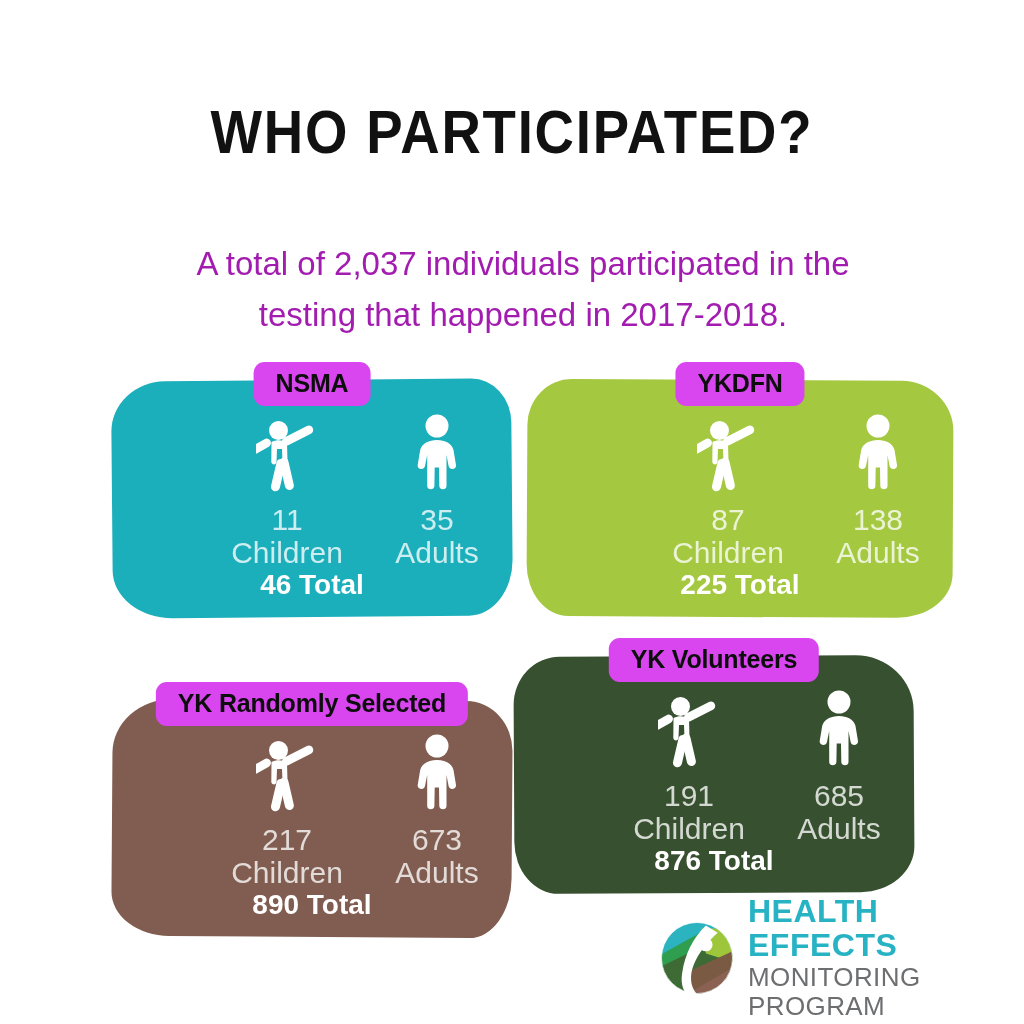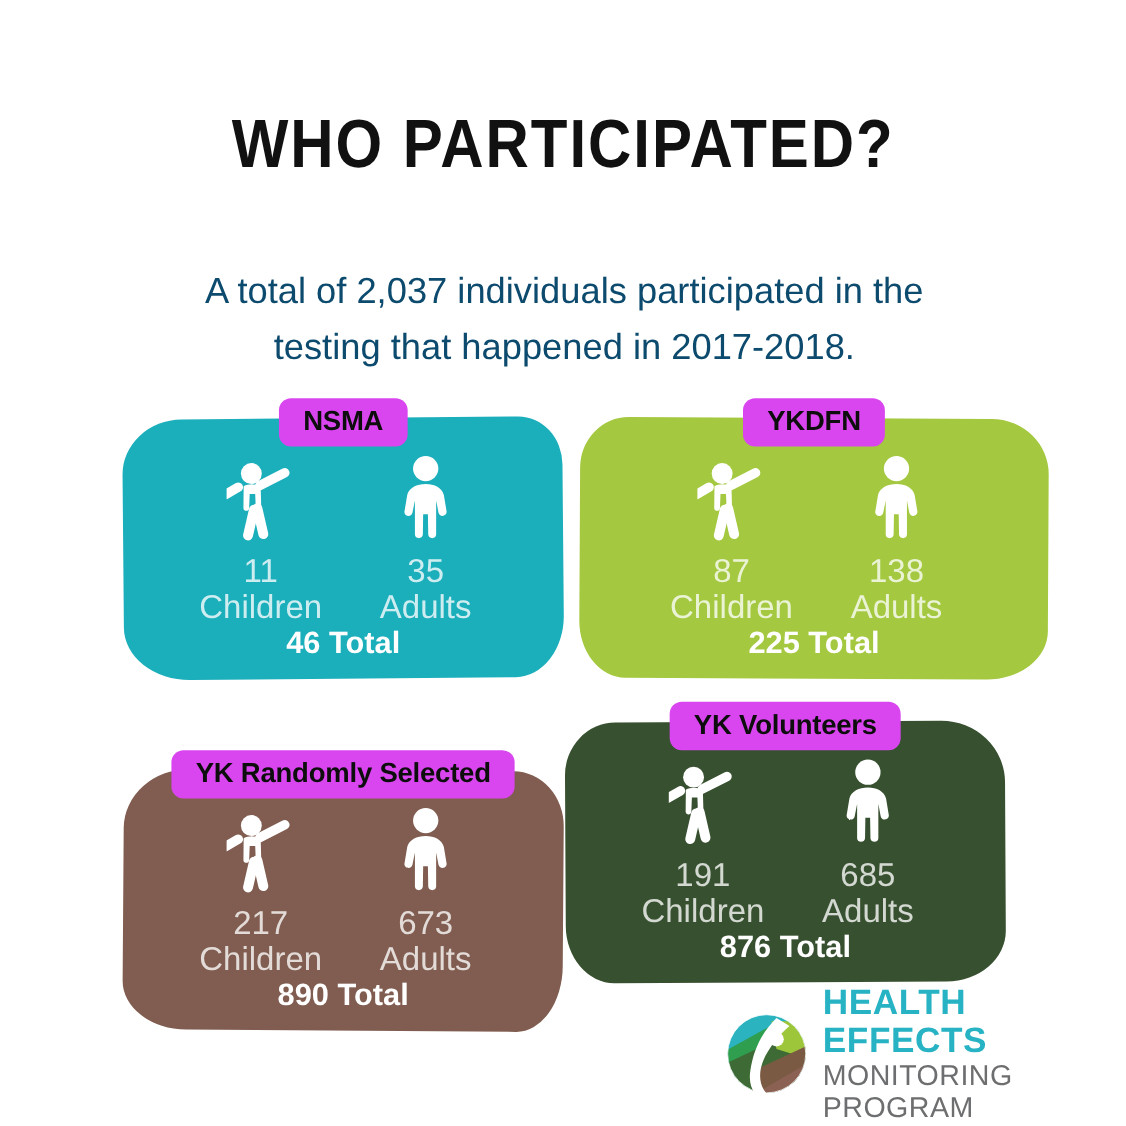--- a/index.html
+++ b/index.html
@@ -28,26 +28,26 @@
     letter-spacing: 2px;
     color: #111111;
     transform: scaleX(0.88);
     transform-origin: center;
     white-space: nowrap;
   }
 
   .subtitle {
     position: absolute;
     top: 238px;
-    left: 143px;
+    left: 153px;
     width: 740px;
     text-align: center;
     font-size: 33px;
     line-height: 1.55;
-    color: #0c4a6e;
+    color: #a21caf;
     font-weight: 400;
   }
 
   
   .cards {
     position: absolute;
     top: 362px;
     left: 0;
     width: 1024px;
     height: 540px;
@@ -106,21 +106,21 @@
     letter-spacing: -0.2px;
   }
 
   
   .people-row {
     position: absolute;
     top: 52px;
     left: 0;
     width: 100%;
     display: flex;
-    justify-content: center;
+    justify-content: flex-end;
     z-index: 3;
   }
   .person-col {
     width: 150px;
     display: flex;
     flex-direction: column;
     align-items: center;
   }
 
   .icon-wrap {

